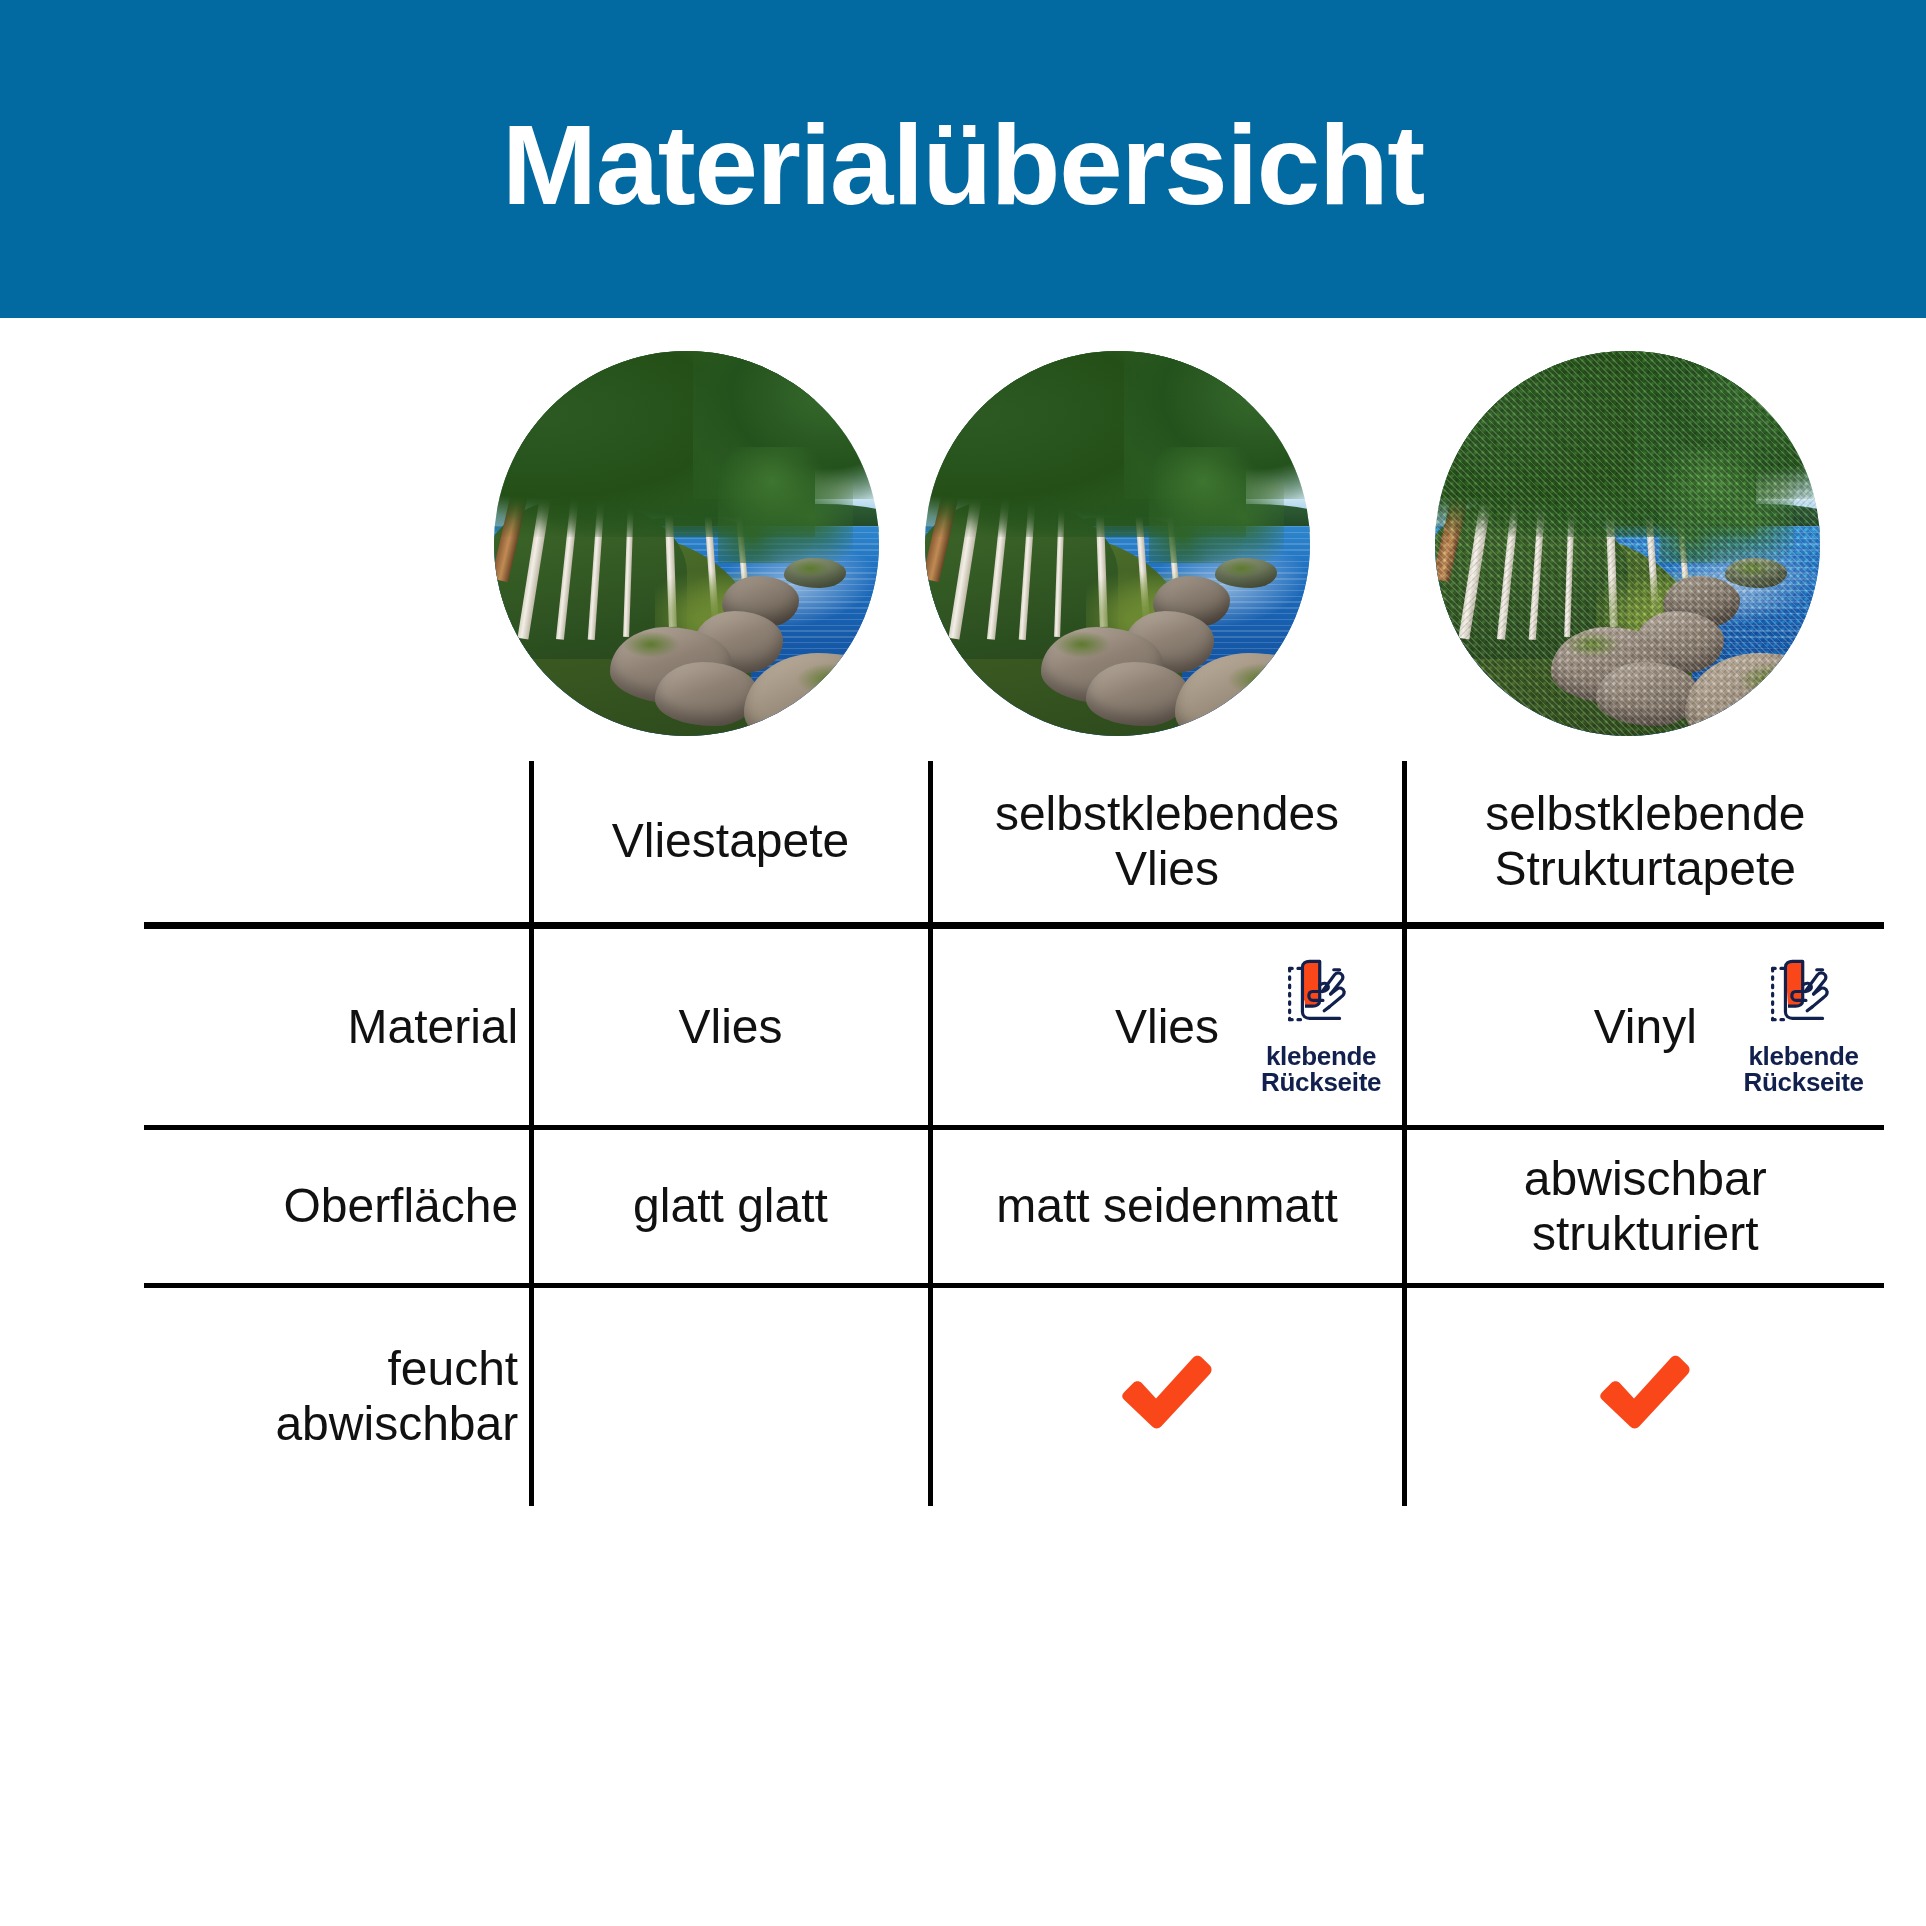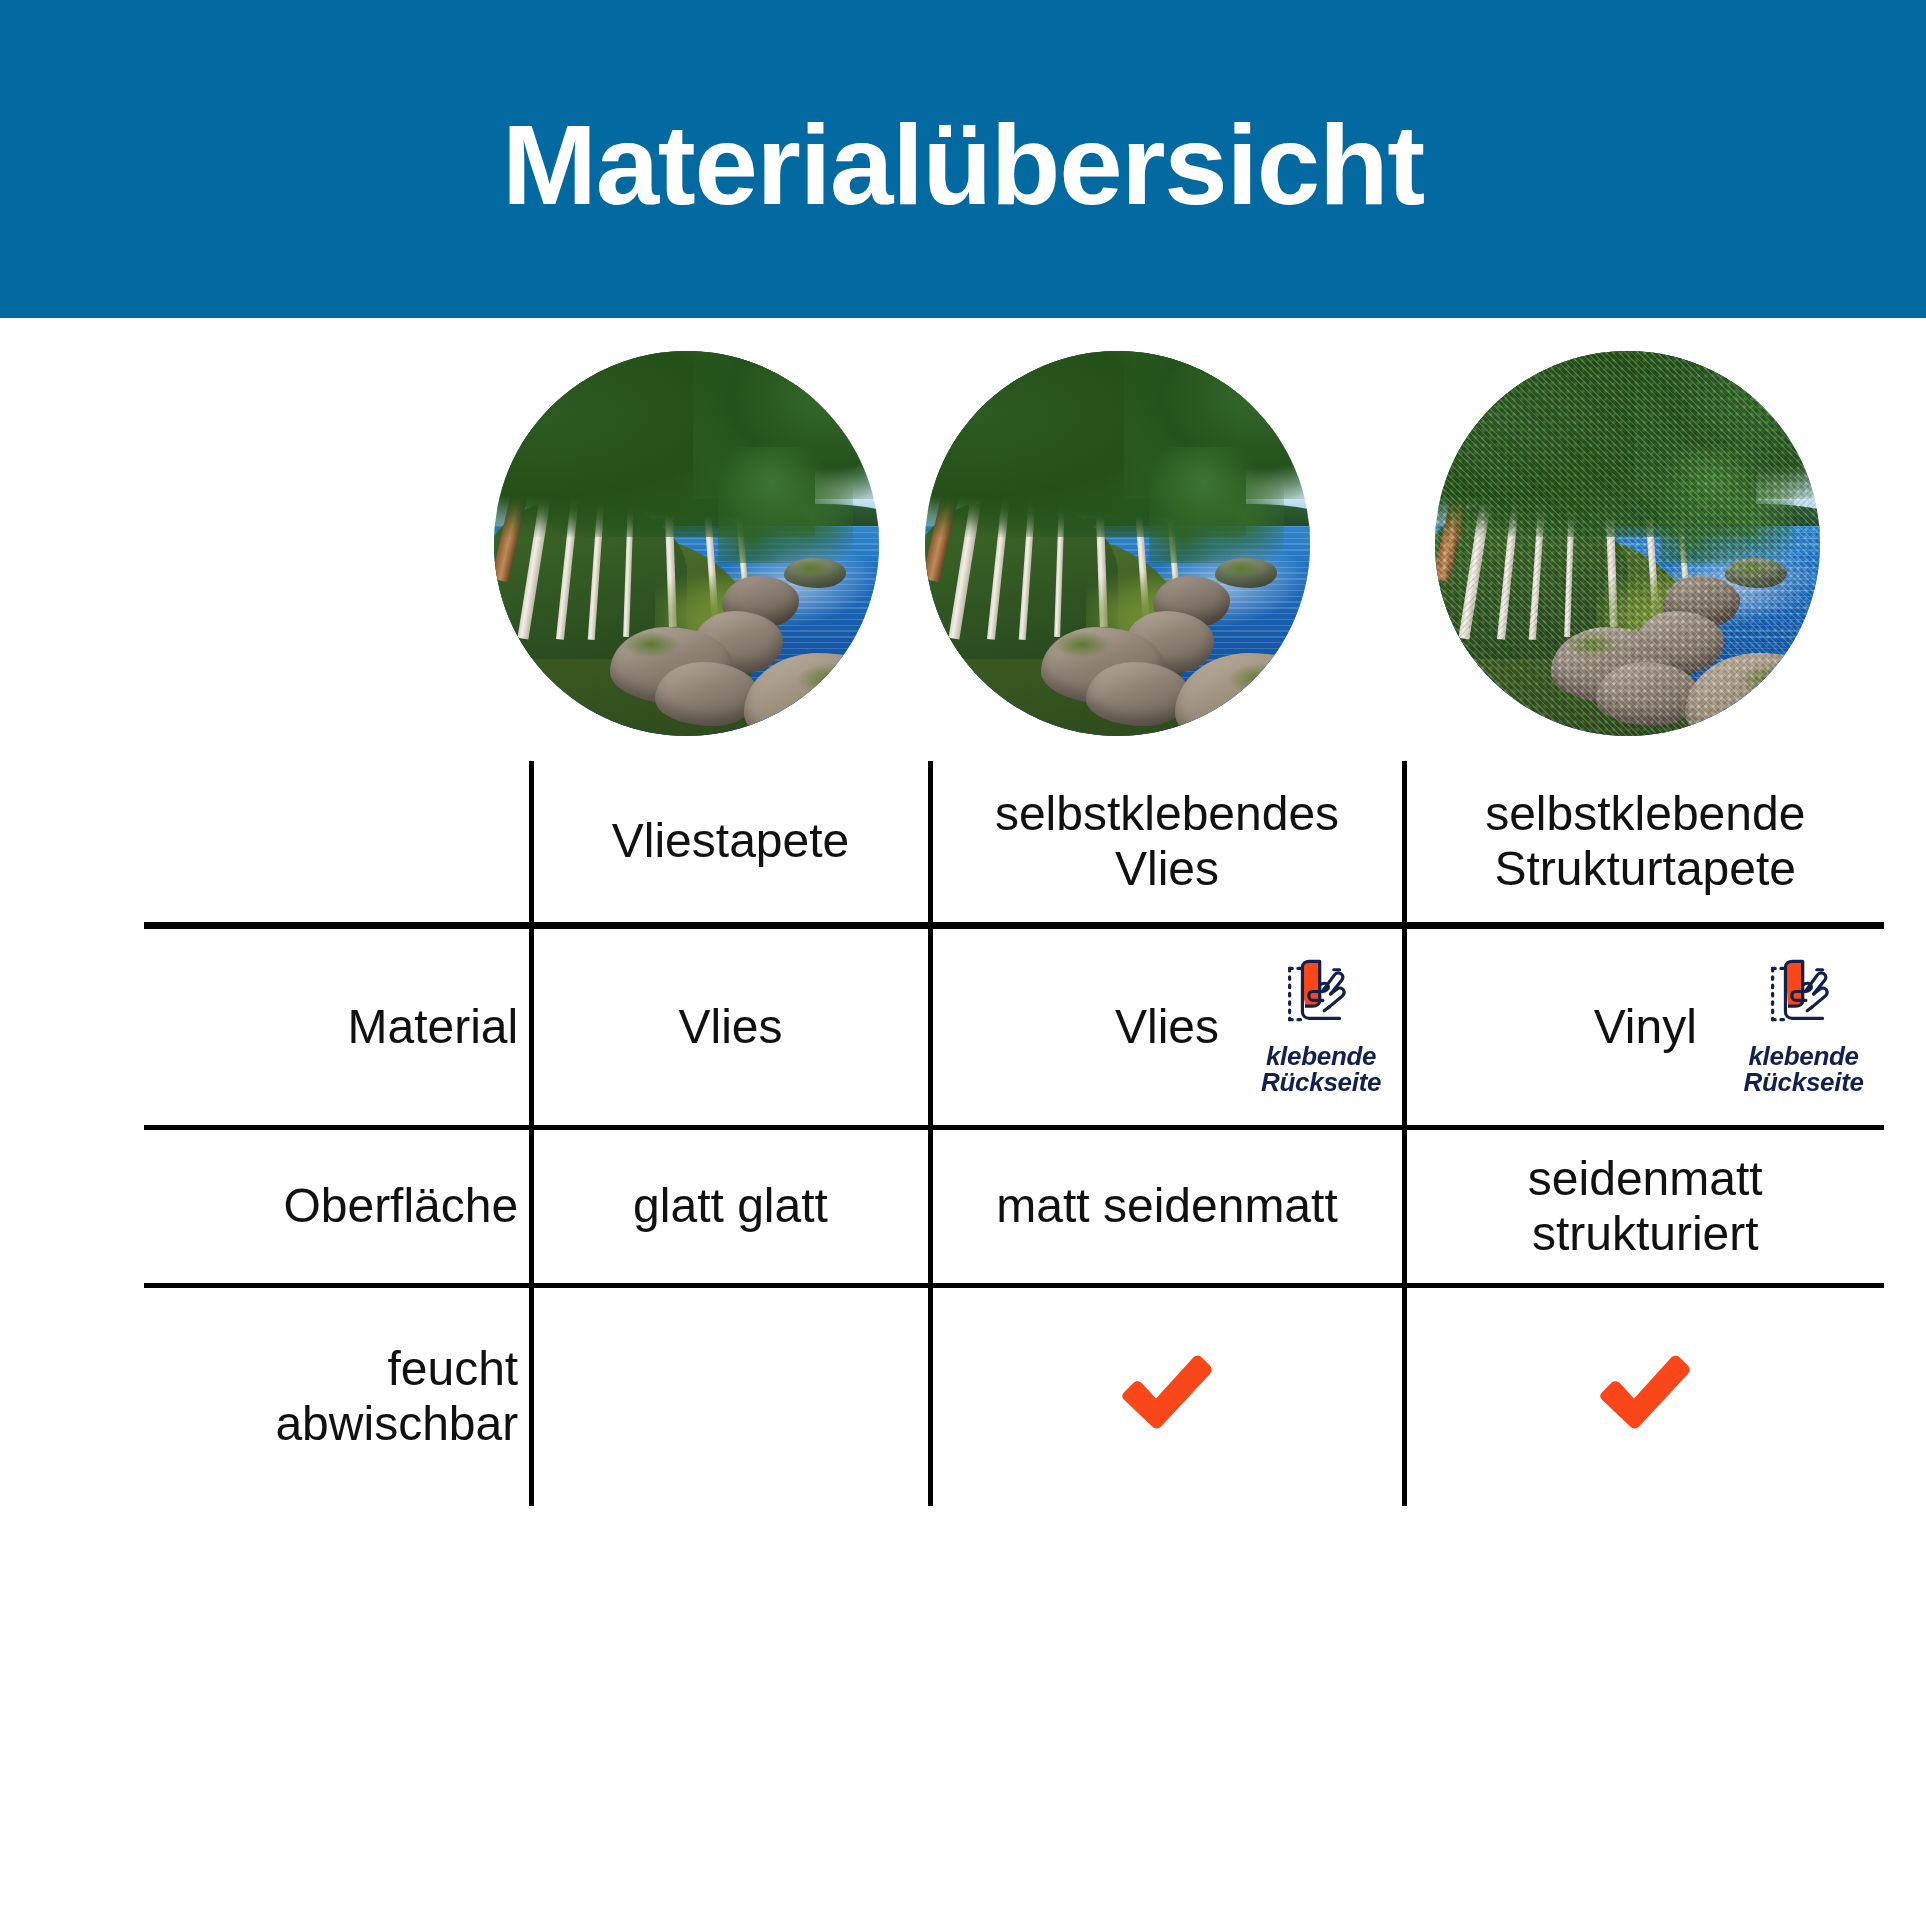--- a/index.html
+++ b/index.html
@@ -273,21 +273,20 @@
   .cell-text { display: inline-block; }
 
   
   .adh-badge {
     position: absolute;
     right: -3.9px;
     top: 50%;
     transform: translateY(-50%);
     width: 148px;
     line-height: 1.02;
-    font-style: italic;
   }
   .adh-icon { display: block; margin: 0 auto 3.9px auto; }
   .adh-label {
     font-size: 26px;
     font-weight: 700;
     color: #11204d;
     letter-spacing: -0.3px;
     display: block;
   }
 
@@ -503,21 +502,21 @@
 
       <tr class="r-ober">
         <td class="lbl">Oberfläche</td>
         <td>
           <span class="cell-text">glatt glatt</span>
         </td>
         <td>
           <span class="cell-text">matt seidenmatt</span>
         </td>
         <td class="last-col">
-          <span class="cell-text">seidenmatt strukturiert</span>
+          <span class="cell-text">abwischbar strukturiert</span>
         </td>
       </tr>
 
 
       <tr class="r-wet">
         <td class="lbl">feucht abwischbar</td>
         <td><span class="empty-cell"></span></td>
         <td>
           <span class="check-mark">
             <svg width="103" height="83" viewBox="0 0 160 130" xmlns="http://www.w3.org/2000/svg">

